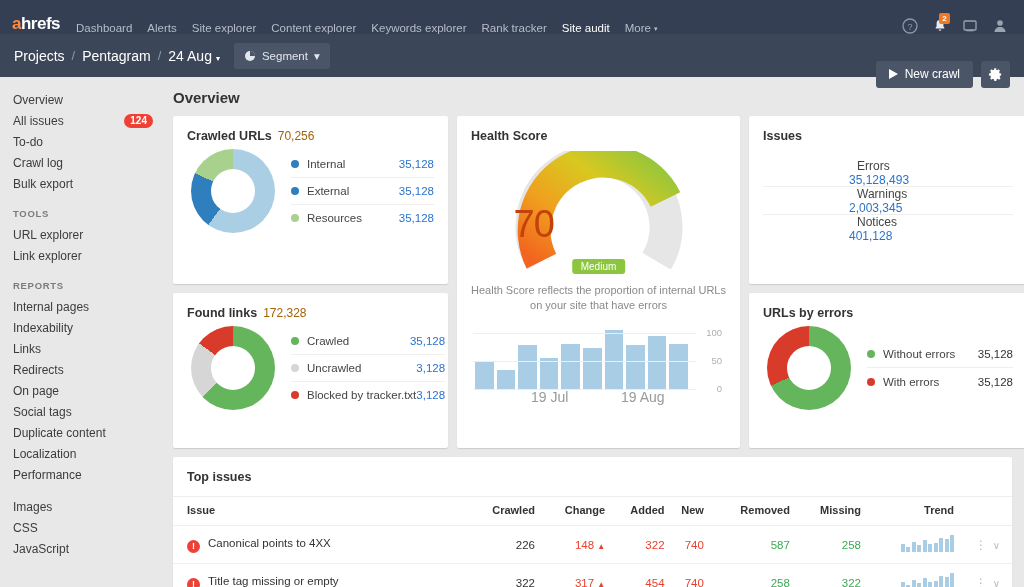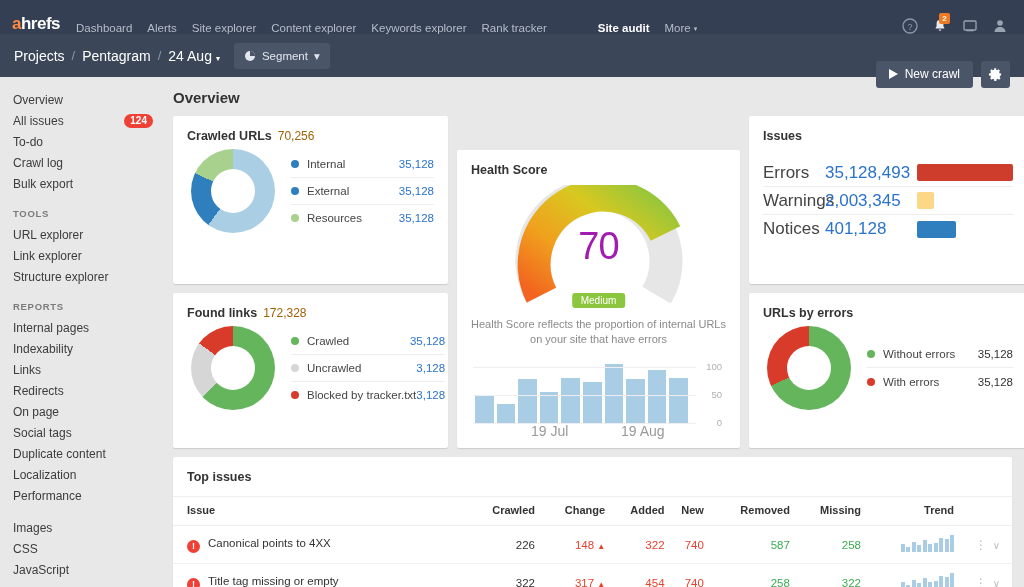--- a/index.html
+++ b/index.html
@@ -14,21 +14,21 @@
   
   .topnav {
     height: 34px; background: #343f54;
     display: flex; align-items: flex-end; padding: 0 12px;
     position: relative;
   }
   .logo { font-size: 17px; font-weight: bold; color: #fff; letter-spacing: -0.5px; margin-right: 16px; }
   .logo .a { color: #ff8c42; }
   .navlinks { display: flex; align-items: center; gap: 15px; }
   .navlink { font-size: 11.5px; color: #b6bdc9; cursor: pointer; white-space: nowrap; }
-  .navlink.active { color: #ffffff; font-weight: bold; margin-left: 36px; }
+  .navlink.active { color: #ffffff; font-weight: normal; }
   .navlink .caret { font-size: 7px; margin-left: 3px; vertical-align: middle; }
   .navright { margin-left: auto; display: flex; align-items: center; gap: 14px; padding-right: 4px; }
   .niconwrap { position: relative; width: 16px; height: 16px; cursor: pointer; }
   .badge {
     position: absolute; top: -5px; left: 7px;
     background: #f07a22; color: #fff; font-size: 8px; font-weight: bold;
     border-radius: 2px; padding: 0px 3px; line-height: 11px; min-width: 11px; text-align: center;
   }
 
   
@@ -107,37 +107,37 @@
   }
   .lgrow:last-child { border-bottom: none; }
   .dot { width: 8px; height: 8px; border-radius: 50%; margin-right: 8px; flex-shrink: 0; }
   .lglabel { color: #444; white-space: nowrap; }
   .lgval { margin-left: auto; color: #2a73cc; cursor: pointer; }
   .lgval.plain { color: #333; cursor: default; }
 
   
   .gaugewrap { position: relative; width: 170px; height: 118px; margin: 8px auto 0; }
   .gaugenum {
-    position: absolute; left: 0; right: 0; top: 40px; text-align: center;
-    font-size: 38px; color: #a21caf; font-weight: normal; letter-spacing: -1px;
+    position: absolute; left: 0; right: 0; top: 52px; text-align: left;
+    font-size: 38px; color: #c2410c; font-weight: normal; letter-spacing: -1px;
   }
   .medbadge {
     position: absolute; left: 50%; transform: translateX(-50%); bottom: -5px;
     background: #8cc63f; color: #fff; font-size: 10px;
     padding: 2px 9px; border-radius: 3px;
   }
   .gaugedesc {
     text-align: center; font-size: 11px; color: #8a8a8a;
     line-height: 15px; margin-top: 14px;
   }
 
   
   .issrow {
     display: flex; align-items: center; height: 28px;
-    border-bottom: 1px solid #eeeeee; font-size: 17px;
+    border-bottom: 1px solid #eeeeee; font-size: 12px; flex-direction: column;
   }
   .issrow:last-child { border-bottom: none; }
   .isslabel { width: 62px; color: #444; }
   .issval { width: 78px; text-align: left; color: #2a73cc; cursor: pointer; }
   .issbarwrap { flex: 1; margin-left: 14px; height: 17px; }
   .issbar { height: 17px; border-radius: 2px; }
 
   
   .minichart { position: relative; height: 78px; margin: 14px 4px 0 2px; }
   .mcplot { position: absolute; left: 2px; right: 34px; top: 0; bottom: 16px; display: flex; align-items: flex-end; gap: 3px; }
@@ -268,23 +268,20 @@
       <div class="sbitem">
         <span>Bulk export</span>
       </div>
       <div class="sbhead">TOOLS</div>
       <div class="sbitem">
         <span>URL explorer</span>
       </div>
       <div class="sbitem">
         <span>Link explorer</span>
       </div>
-      <div class="sbitem">
-        <span>Structure explorer</span>
-      </div>
       <div class="sbhead">REPORTS</div>
       <div class="sbitem">
         <span>Internal pages</span>
       </div>
       <div class="sbitem">
         <span>Indexability</span>
       </div>
       <div class="sbitem">
         <span>Links</span>
       </div>
@@ -342,21 +339,21 @@
               </div>
               <div class="lgrow">
                 <span class="dot" style="background: rgb(169, 209, 142);"></span>
                 <span class="lglabel">Resources</span>
                 <span class="lgval">35,128</span>
               </div>
             </div>
         </div>
       </div>
 
-      <div class="card" style="grid-row: span 2; padding-bottom:0;margin-top:34px;">
+      <div class="card" style="grid-row: span 2; padding-bottom:0;">
         <div class="cardtitle">Health Score</div>
         <div class="gaugewrap">
           <svg width="170" height="118" viewBox="0 0 170 118">
             <defs>
               <linearGradient id="gg" x1="0" y1="1" x2="1" y2="0">
                 <stop offset="0%" stop-color="#f2641f"></stop>
                 <stop offset="33%" stop-color="#f0a01e"></stop>
                 <stop offset="66%" stop-color="#d8c820"></stop>
                 <stop offset="100%" stop-color="#8cc63f"></stop>
               </linearGradient>

